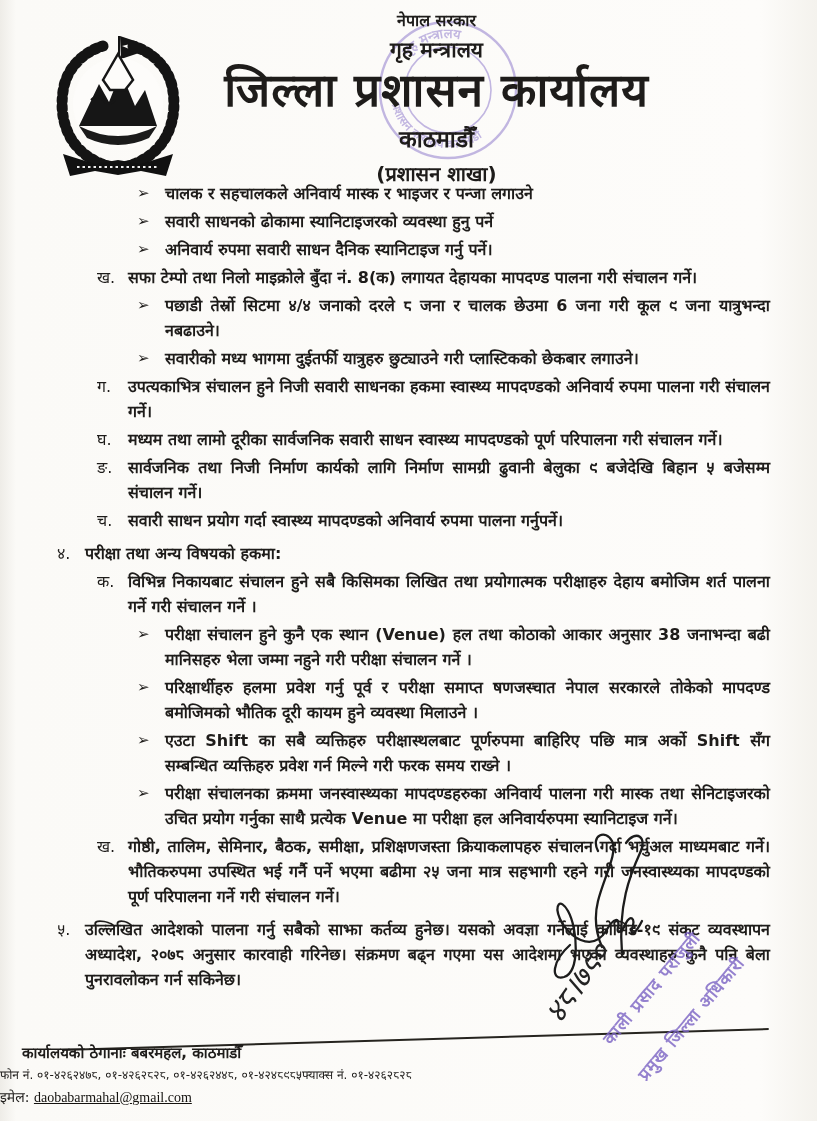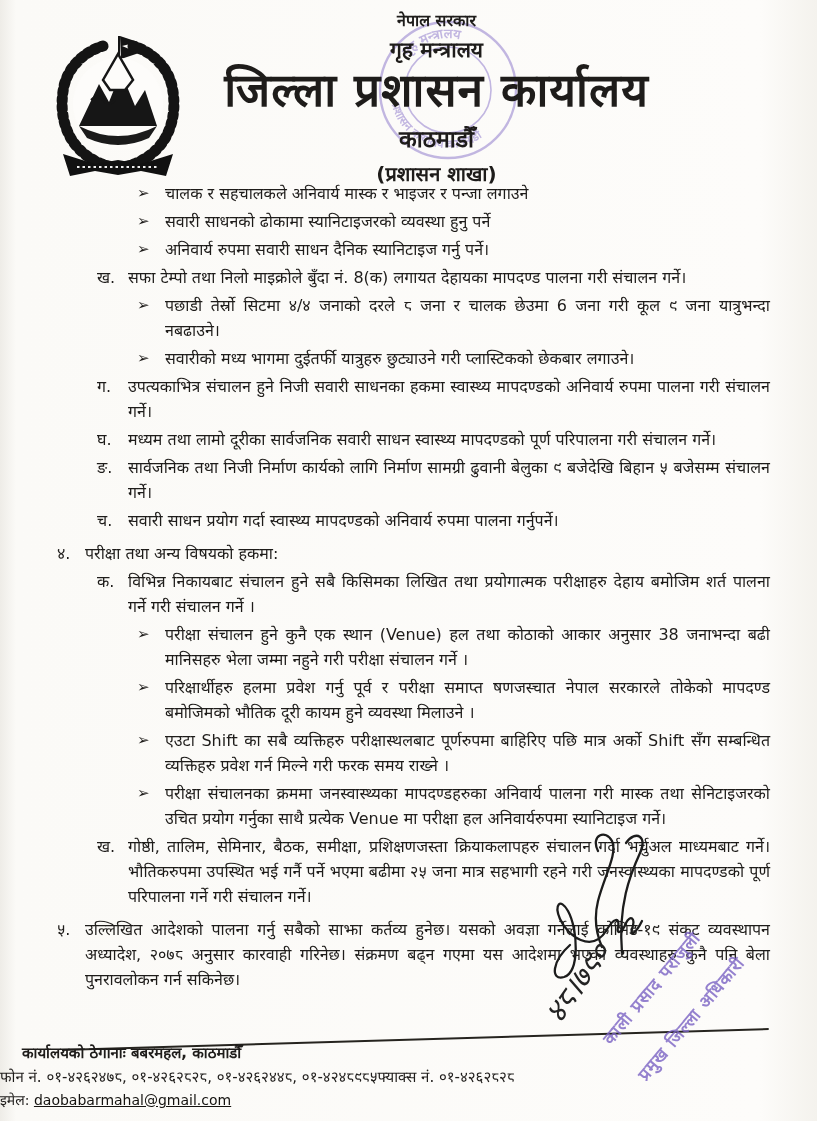--- a/index.html
+++ b/index.html
@@ -19,43 +19,43 @@
   #ministry-line{margin-top:4px;font-size:21px;font-weight:bold;}
   #office-line{margin-top:2px;font-size:46px;font-weight:bold;letter-spacing:1px;line-height:1.1;}
   #district-line{margin-top:6px;font-size:23px;font-weight:bold;}
   #branch-line{margin-top:6px;font-size:20px;font-weight:bold;}
   #emblem{position:absolute;left:42px;top:28px;z-index:1;}
   #hdr-stamp{position:absolute;left:362px;top:14px;z-index:0;opacity:.45;}
   
   #body-block{position:absolute;left:0;top:181px;width:817px;padding-right:47px;box-sizing:border-box;z-index:2;}
   .line{display:flex;align-items:flex-start;margin-bottom:3px;font-size:16px;line-height:25px;}
   .line .mk{flex:0 0 auto;white-space:nowrap;}
-  .line .tx{flex:1 1 auto;text-align:justify;}
+  .line .tx{flex:1 1 auto;text-align:justify;font-weight:bold;}
   .l1{margin-left:57px;}  .l1 .mk{width:28px;}
   .l2{margin-left:97px;}  .l2 .mk{width:31px;}
   .l3{margin-left:137px;} .l3 .mk{width:28px;font-size:15px;}
   .gap-top{margin-top:8px;}
   
   #sig-svg{position:absolute;left:540px;top:833px;z-index:3;}
   .hand{position:absolute;left:551px;top:998px;transform:rotate(-55deg);transform-origin:0 50%;
         font-family:"DejaVu Serif","Liberation Serif",serif;font-style:italic;
         font-size:30px;color:#232323;white-space:nowrap;z-index:3;}
   .stamp-line{position:absolute;color:#7b63c4;font-weight:bold;opacity:.8;
         transform:rotate(-50deg);transform-origin:0 50%;white-space:nowrap;
         font-size:17px;letter-spacing:1px;z-index:4;}
   #stamp-name{left:606px;top:1030px;}
   #stamp-title{left:641px;top:1066px;}
   
   #footer-rule{position:absolute;left:62px;top:1049px;width:707px;height:2px;background:#26241f;
         transform:rotate(-1.7deg);transform-origin:0 50%;z-index:2;}
   #footer{position:absolute;left:0;top:1042px;width:100%;z-index:2;}
   #footer-address{font-size:15px;font-weight:bold;transform:translateX(22px);}
-  #footer-phone{margin-top:4px;font-size:15px;}
+  #footer-phone{margin-top:4px;font-size:12px;}
   #footer-email{margin-top:4px;font-size:14px;}
-  #footer-email a{color:#14120f;text-decoration:underline;}
+  #footer-email a{color:#14120f;text-decoration:underline;font-family:Liberation Serif, serif;}
 </style>
 </head>
 <body>
 
 <div id="page">
 
   <svg id="emblem" width="152" height="160" viewBox="0 0 150 160" aria-hidden="true">
     <g fill="none" stroke="#141414">
       <path d="M76,8 L76,36" stroke-width="2"></path>
       <path d="M77,8 L95,14 L79,18 L96,25 L78,31 Z" fill="#141414" stroke="none"></path>

